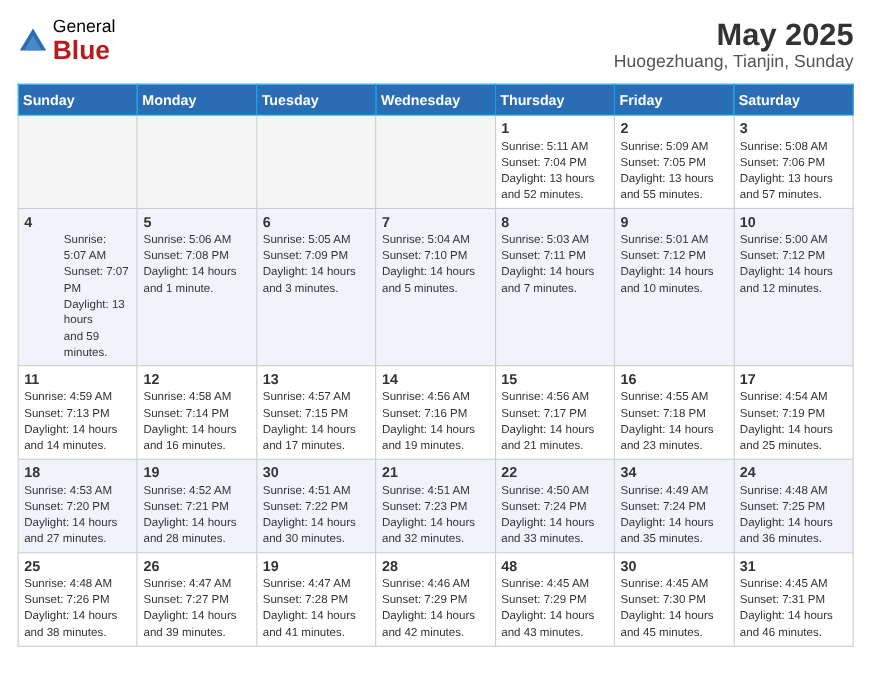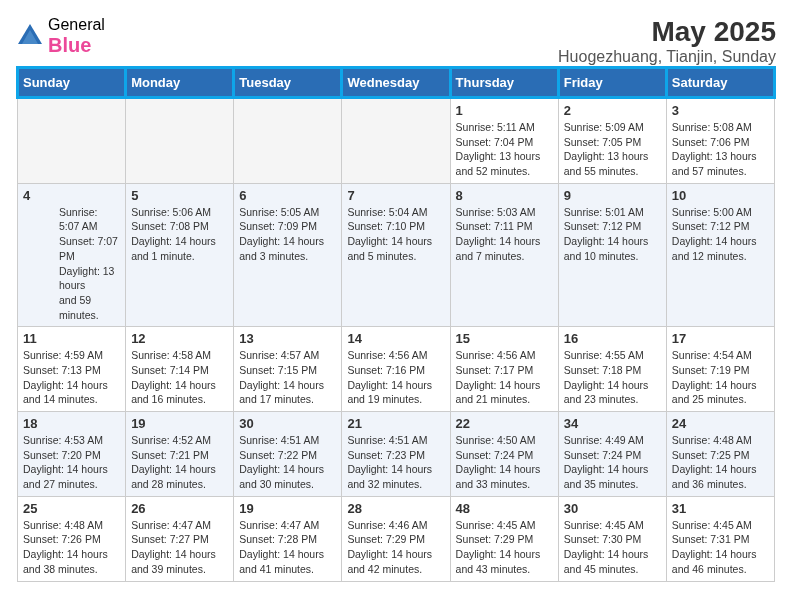--- a/index.html
+++ b/index.html
@@ -7,35 +7,36 @@
       font-family: Arial, sans-serif;
       background: #fff;
       width: 792px;
       min-height: 612px;
       padding: 16px;
     }
     .header {
       display: flex;
       justify-content: space-between;
       align-items: flex-start;
+      margin-bottom: 10px;
     }
     .logo {
       display: flex;
       align-items: center;
       gap: 4px;
     }
     .logo-text {
       display: flex;
       flex-direction: column;
       line-height: 1.1;
     }
     .logo-blue {
-      font-size: 20px;
+      font-size: 24px;
       font-weight: bold;
-      color: #ec4899;
+      color: #b91c1c;
     }
     .logo-icon {
       width: 28px;
       height: 28px;
     }
     .title-block {
       text-align: right;
     }
     .month-year {
       font-size: 28px;
@@ -50,21 +51,21 @@
       width: 100%;
       border-collapse: collapse;
     }
     .calendar th {
       background: #2a6db5;
       color: #fff;
       font-size: 13px;
       font-weight: bold;
       padding: 6px 4px;
       text-align: left;
-      border: 3px solid #0ea5e9;
+      border: 1px solid #0ea5e9;
     }
     .calendar td {
       border: 1px solid #ccc;
       vertical-align: top;
       padding: 4px 5px;
       width: calc(100%/7);
       min-height: 80px;
       font-size: 11px;
       color: #333;
       background: #fff;

